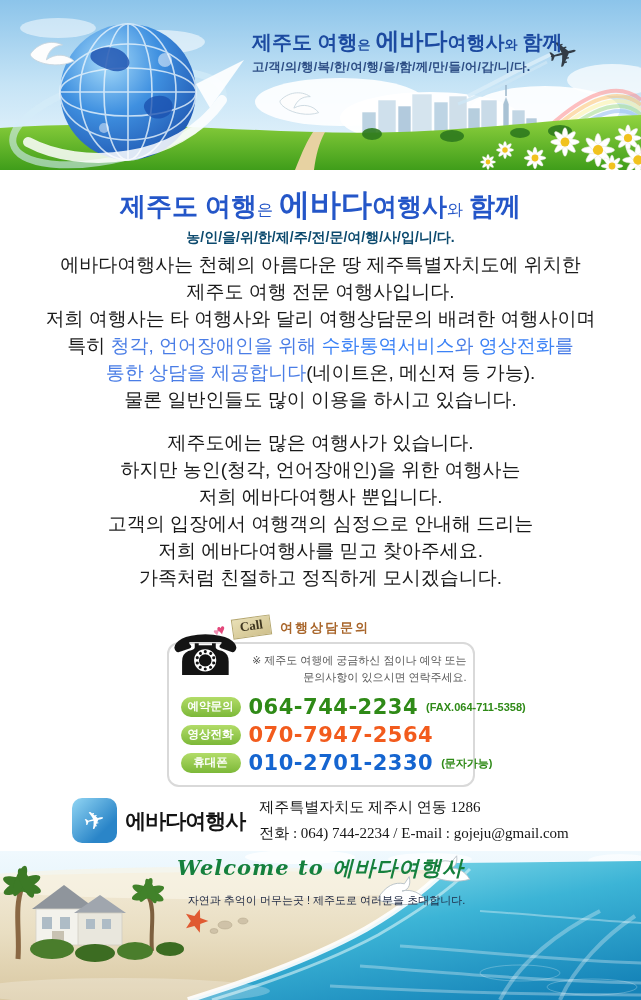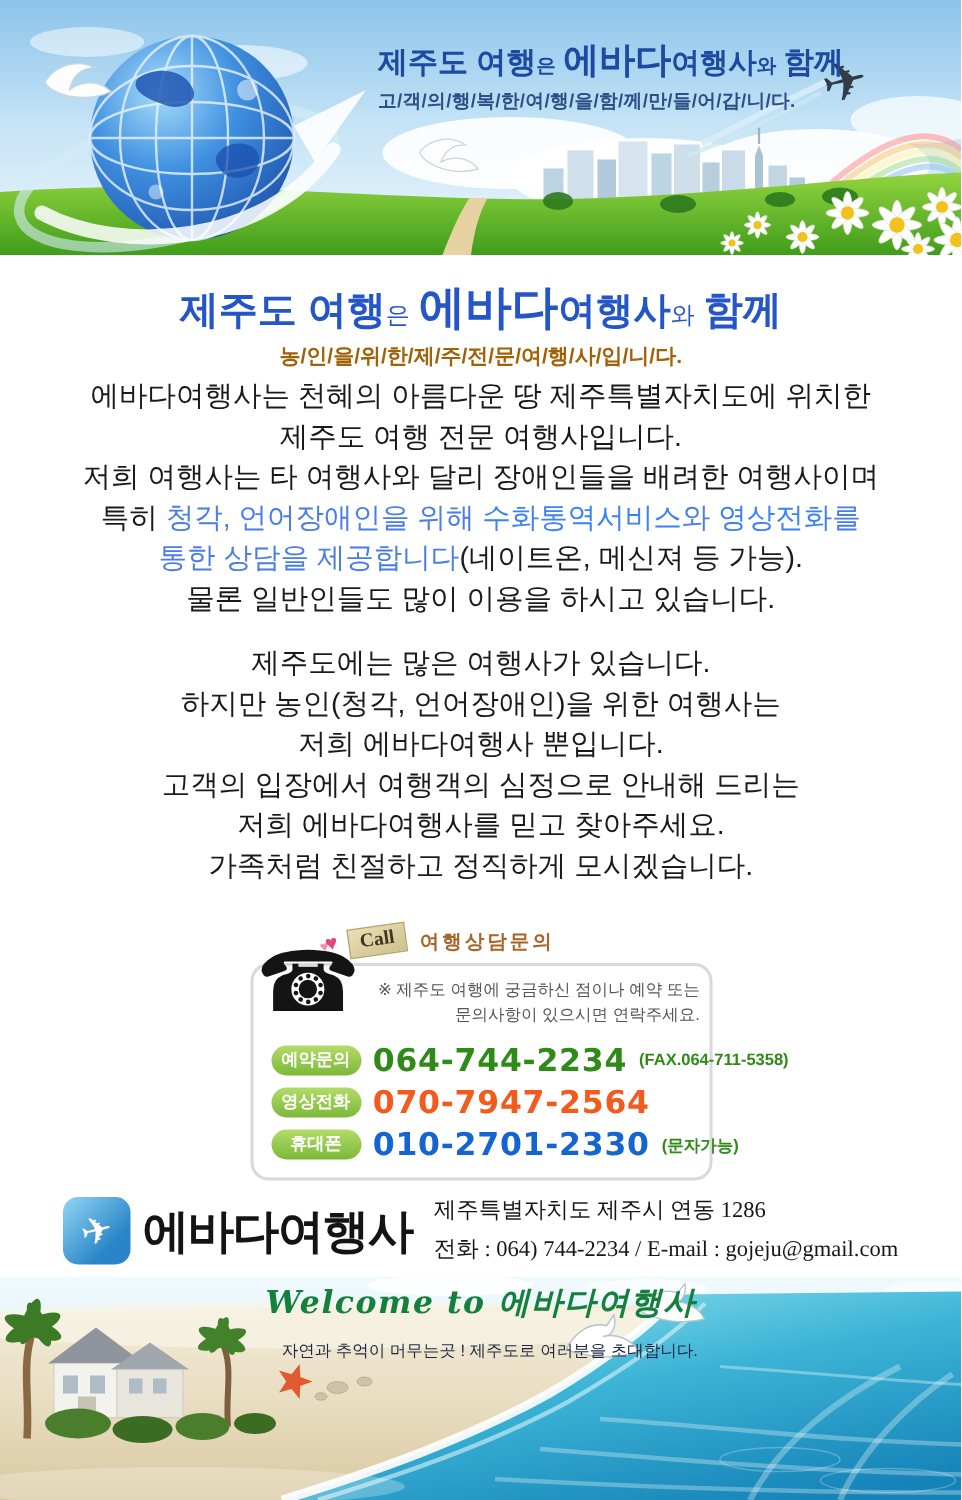--- a/index.html
+++ b/index.html
@@ -20,21 +20,21 @@
   .slogan .seg-sm2 { font-size:13px; margin-right:5px; }
   .slogan-sub { font-size:12.5px; font-weight:bold; color:#2e4f86; margin-top:4px; letter-spacing:0.2px; white-space:nowrap; }
 
   
   .main-title { text-align:center; margin-top:14px; color:#2456c8; white-space:nowrap; }
   .main-title .seg-lg { font-size:26px; font-weight:bold; }
   .main-title .seg-md { font-size:25px; font-weight:bold; }
   .main-title .seg-xl { font-size:31px; font-weight:bold; }
   .main-title .seg-sm { font-size:16px; margin-right:6px; }
   .main-title .seg-sm2 { font-size:16px; margin-right:6px; }
-  .main-sub { text-align:center; font-size:14px; font-weight:bold; color:#a16207; margin-top:3px; }
+  .main-sub { text-align:center; font-size:14px; font-weight:bold; color:#0c4a6e; margin-top:3px; }
 
   
   .para { text-align:center; font-size:19px; line-height:27px; color:#1a1a1a; }
   .para1 { margin-top:4px; }
   .para2 { margin-top:16px; }
   .t-blue { color:#4a7de6; }
   .t-bluebold { color:#3b82f6; font-weight:normal; }
 
   
   .contact { width:308px; margin:16px auto 0; }
@@ -59,21 +59,21 @@
   .extra { font-size:11px; font-weight:bold; }
   .extra-green { color:#2f8a17; }
 
   
   .footer { display:flex; justify-content:center; align-items:center; gap:14px; margin-top:8px; }
   .logo { display:flex; align-items:center; gap:8px; }
   .logo-mark { width:45px; height:45px; border-radius:10px;
                background:linear-gradient(135deg,#92d6f4,#2a85c8 72%);
                display:flex; align-items:center; justify-content:center; flex:none; }
   .logo-plane { color:#fff; font-size:25px; transform:rotate(-14deg); font-family:"DejaVu Sans",sans-serif; }
-  .logo-text { font-family:"DejaVu Serif","Liberation Serif",serif; font-size:31px; font-weight:bold;
+  .logo-text { font-family:"DejaVu Serif","Liberation Serif",serif; font-size:21px; font-weight:bold;
                color:#141414; letter-spacing:-1px; white-space:nowrap; }
   .addr { font-family:"Liberation Serif","DejaVu Serif",serif; font-size:15px; color:#161616; line-height:1.7; white-space:nowrap; }
 
   
   .banner-bottom { position:relative; width:641px; height:149px; flex:none; margin-top:auto; }
   .banner-bottom svg { display:block; }
   .welcome { position:absolute; left:0; right:0; top:3px; text-align:center;
              font-family:"DejaVu Serif","Liberation Serif",serif; font-style:italic; font-weight:bold;
              font-size:21px; color:#15803d; letter-spacing:1px; }
   .welcome-sub { position:absolute; left:12px; right:0; top:42px; text-align:center;
@@ -192,21 +192,21 @@
       <div class="slogan-sub">고/객/의/행/복/한/여/행/을/함/께/만/들/어/갑/니/다.</div>
     </div>
   </div>
 
   <div class="main-title"><span class="seg-lg">제주도 여행</span><span class="seg-sm">은</span><span class="seg-xl">에바다</span><span class="seg-md">여행사</span><span class="seg-sm2">와</span><span class="seg-lg">함께</span></div>
   <div class="main-sub">농/인/을/위/한/제/주/전/문/여/행/사/입/니/다.</div>
 
   <div class="para para1">
     <div>에바다여행사는 천혜의 아름다운 땅 제주특별자치도에 위치한</div>
     <div>제주도 여행 전문 여행사입니다.</div>
-    <div>저희 여행사는 타 여행사와 달리 장애인들을 배려한 여행사이며</div>
+    <div>저희 여행사는 타 여행사와 달리 여행상담문의 배려한 여행사이며</div>
     <div><span>특히 </span><span class="t-blue">청각, 언어장애인을 위해 </span><span class="t-bluebold">수화통역서비스</span><span class="t-blue">와 </span><span class="t-bluebold">영상전화</span><span class="t-blue">를</span></div>
     <div><span class="t-blue">통한 상담을 제공합니다</span><span>(네이트온, 메신져 등 가능).</span></div>
     <div>물론 일반인들도 많이 이용을 하시고 있습니다.</div>
   </div>
 
   <div class="para para2">
     <div>제주도에는 많은 여행사가 있습니다.</div>
     <div>하지만 농인(청각, 언어장애인)을 위한 여행사는</div>
     <div>저희 에바다여행사 뿐입니다.</div>
     <div>고객의 입장에서 여행객의 심정으로 안내해 드리는</div>

